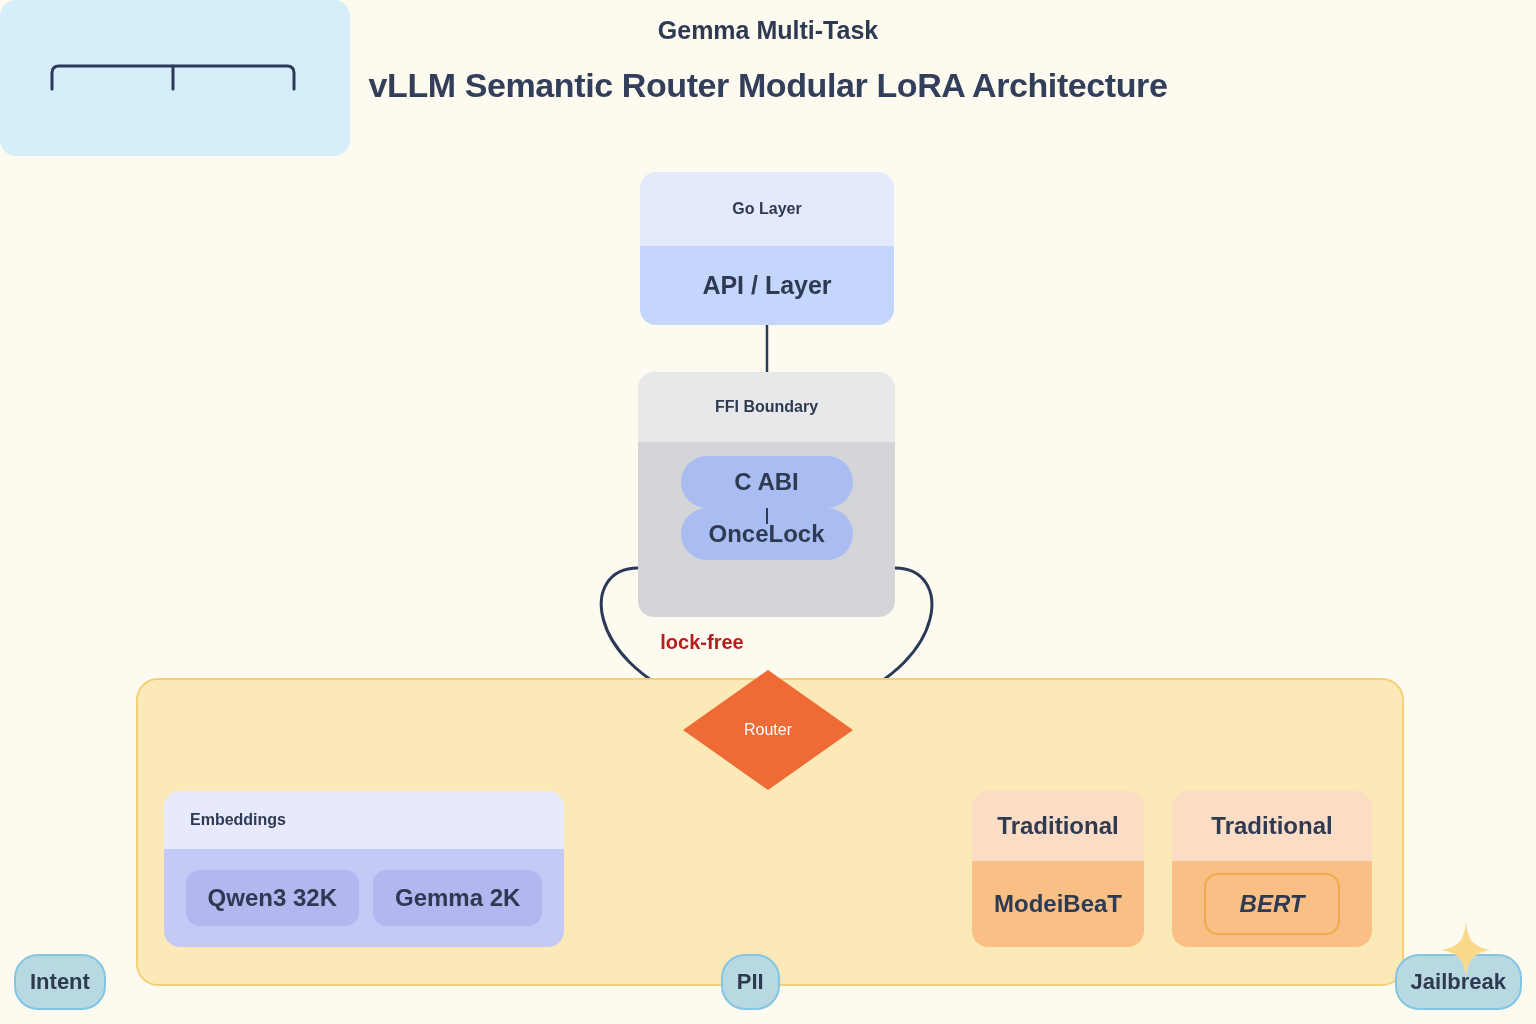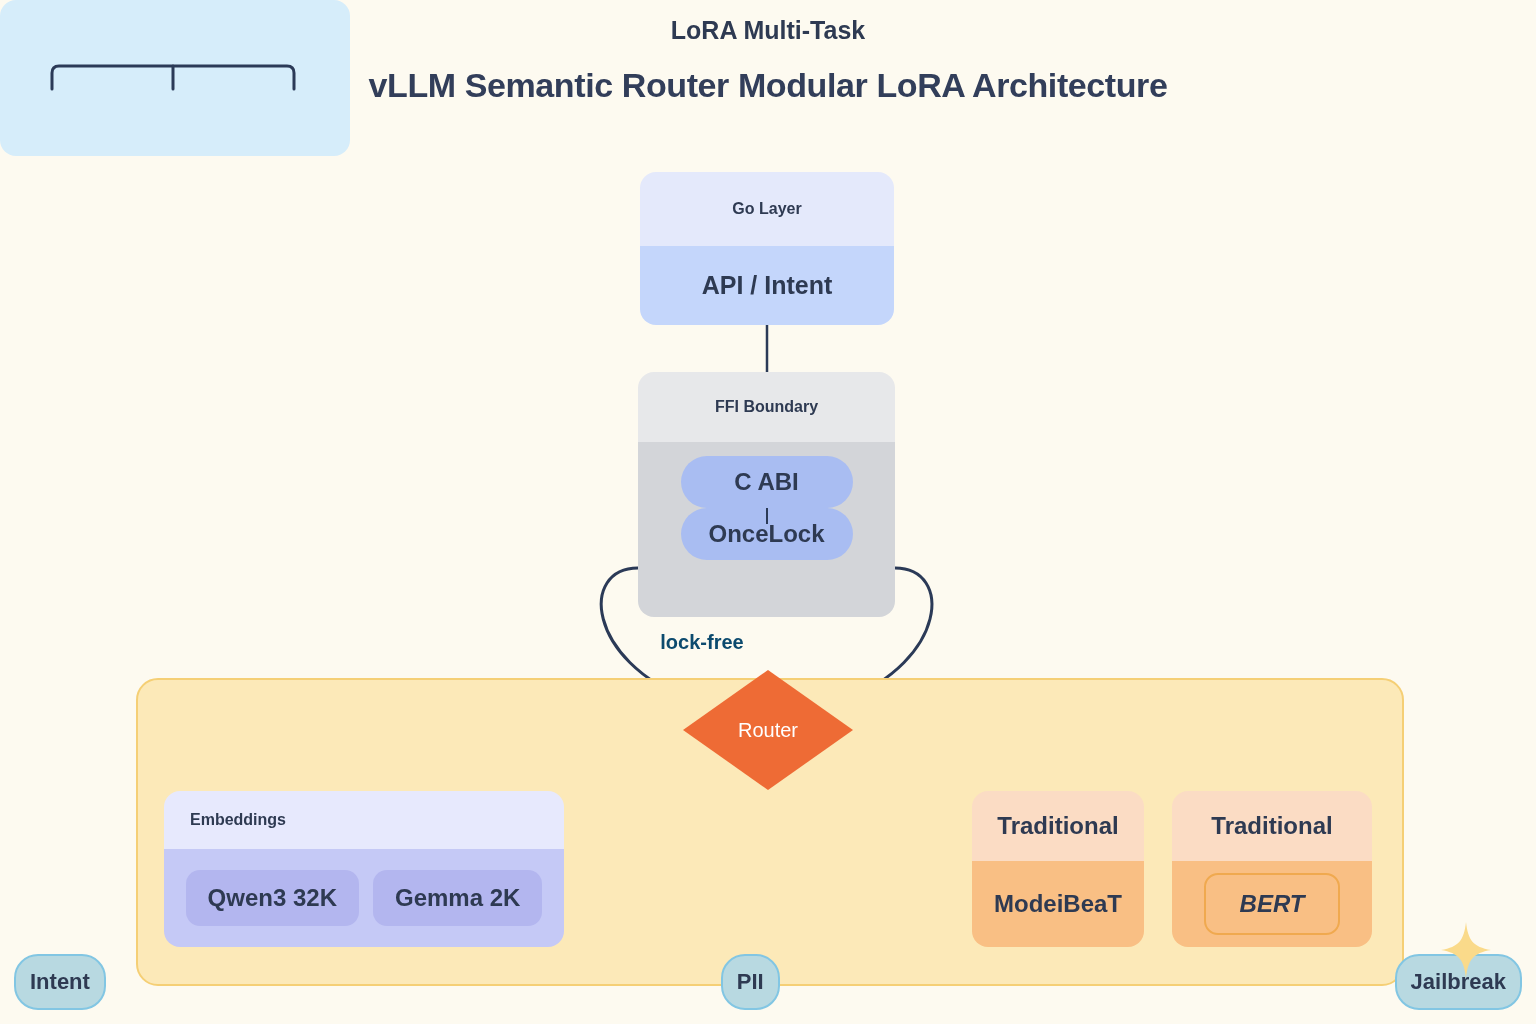--- a/index.html
+++ b/index.html
@@ -114,21 +114,21 @@
     transform: translateX(-1px);
   }
 
   
   #lock-free-label {
     position: absolute;
     left: 0; top: 631px; width: 1404px;
     text-align: center;
     font-size: 20px;
     font-weight: bold;
-    color: #0c4a6e;
+    color: #b91c1c;
   }
 
   
   #router-container {
     position: absolute;
     left: 136px; top: 678px; width: 1268px; height: 308px;
     background: #fce9b8;
     border: 2px solid #f5cf75;
     border-radius: 22px;
   }
@@ -146,21 +146,21 @@
     clip-path: polygon(50% 0%, 100% 50%, 50% 100%, 0% 50%);
     border-radius: 8px;
   }
   #router .router-label {
     position: absolute;
     inset: 0;
     display: flex;
     align-items: center;
     justify-content: center;
     color: #ffffff;
-    font-size: 20px;
+    font-size: 16px;
     font-weight: normal;
   }
 
   
   #embeddings {
     left: 164px; top: 791px; width: 400px; height: 156px;
   }
   #embeddings .card-head {
     height: 58px;
     background: #e7e9fd;
@@ -281,21 +281,21 @@
     <path d="M 1050 764 L 1058 786 L 1066 766" fill="#1f3664"></path>
 
     <path d="M 853 730 C 1020 730 1175 730 1272 778" stroke="#1f3664" stroke-width="3.5" fill="none" stroke-linecap="round"></path>
     <path d="M 1264 764 L 1271 786 L 1279 766" fill="#1f3664"></path>
   </svg>
 
   <div id="lock-free-label">lock-free</div>
 
   <div class="card" id="go-layer">
     <div class="card-head">Go Layer</div>
-    <div class="card-body">API / Intent</div>
+    <div class="card-body">API / Layer</div>
   </div>
 
   <div class="card" id="ffi">
     <div class="card-head">FFI Boundary</div>
     <div class="card-body">
       <div class="pill">C ABI</div>
       <div id="ffi-stub"></div>
       <div class="pill">OnceLock</div>
     </div>
   </div>
@@ -304,21 +304,21 @@
 
   <div class="card" id="embeddings">
     <div class="card-head">Embeddings</div>
     <div class="card-body">
       <div class="pill">Qwen3 32K</div>
       <div class="pill">Gemma 2K</div>
     </div>
   </div>
 
   <div id="lora">
-    <div class="lora-title">LoRA Multi-Task</div>
+    <div class="lora-title">Gemma Multi-Task</div>
     <svg id="lora-bracket" viewBox="0 0 258 28">
       <path d="M 8 26 L 8 10 Q 8 3 15 3 L 243 3 Q 250 3 250 10 L 250 26" stroke="#2b3a57" stroke-width="3" fill="none" stroke-linecap="round"></path>
       <path d="M 129 3 L 129 26" stroke="#2b3a57" stroke-width="3" fill="none" stroke-linecap="round"></path>
     </svg>
     <div class="lora-pills">
       <div class="pill">Intent</div>
       <div class="pill">PII</div>
       <div class="pill">Jailbreak</div>
     </div>
   </div>

